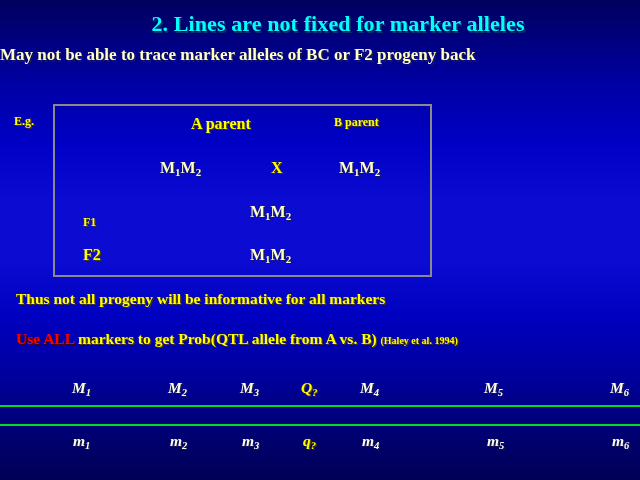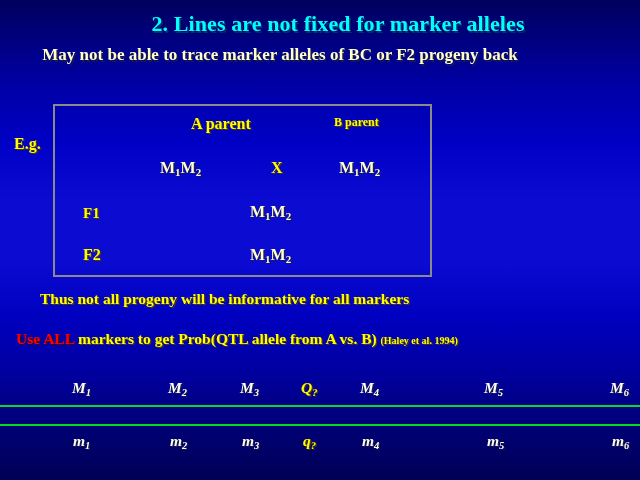--- a/index.html
+++ b/index.html
@@ -43,39 +43,38 @@
     color: #00ffff;
     letter-spacing: 0.1px;
     text-shadow: 1.5px 1.5px 0 #003366;
     white-space: nowrap;
   }
   .subtitle {
     position: absolute;
     left: 0;
     top: 42px;
     width: 560px;
-    text-align: center;
+    text-align: left;
     font-size: 17px;
     font-weight: bold;
     color: #ffffcc;
     line-height: 25px;
     text-shadow: 1.5px 1.5px 0 #1a1a4d;
   }
   .subtitle .l2 { display: block; }
 
   
   .eg-label {
     position: absolute;
     left: 14px;
     top: 114px;
-    font-size: 16px;
-    font-weight: bold;
-    color: #ffff00;
-    text-shadow: 1.3px 1.3px 0 #4d3b00;
-    margin-top: 21px;
+    font-size: 12px;
+    font-weight: bold;
+    color: #ffff00;
+    text-shadow: 1.3px 1.3px 0 #4d3b00;
   }
   .cross-box {
     position: absolute;
     left: 53px;
     top: 104px;
     width: 379px;
     height: 173px;
     border: 2px solid #8a8a8a;
     box-sizing: border-box;
     background: transparent;
@@ -98,21 +97,21 @@
     left: 334px;
     top: 115px;
     font-size: 12px;
     color: #ffff00;
     text-shadow: 1.3px 1.3px 0 #4d3b00;
   }
   .r-genoA  { left: 160px; top: 159px; font-size: 16px; color: #ffffcc; }
   .r-x      { left: 271px; top: 159px; font-size: 16px; color: #ffff00;
               text-shadow: 1.3px 1.3px 0 #4d3b00; }
   .r-genoB  { left: 339px; top: 159px; font-size: 16px; color: #ffffcc; }
-  .r-f1lab  { left: 83px;  top: 205px; font-size: 15px; color: #ffff00;
+  .r-f1lab  { left: 83px;  top: 215px; font-size: 12px; color: #ffff00;
               text-shadow: 1.3px 1.3px 0 #4d3b00; }
   .r-f1geno { left: 250px; top: 203px; font-size: 16px; color: #ffffcc; }
   .r-f2lab  { left: 83px;  top: 246px; font-size: 16px; color: #ffff00;
               text-shadow: 1.3px 1.3px 0 #4d3b00; }
   .r-f2geno { left: 250px; top: 246px; font-size: 16px; color: #ffffcc; }
 
   sub {
     font-size: 0.68em;
     vertical-align: -0.28em;
     line-height: 0;
@@ -121,21 +120,20 @@
   
   .concl {
     position: absolute;
     left: 16px;
     top: 290px;
     font-size: 15.5px;
     font-weight: bold;
     color: #ffff00;
     white-space: nowrap;
     text-shadow: 1.3px 1.3px 0 #4d3b00;
-    margin-left: 24px;
   }
   .useall {
     position: absolute;
     left: 16px;
     top: 330px;
     font-size: 15.5px;
     font-weight: bold;
     color: #ffff00;
     white-space: nowrap;
     text-shadow: 1.3px 1.3px 0 #4d3b00;

